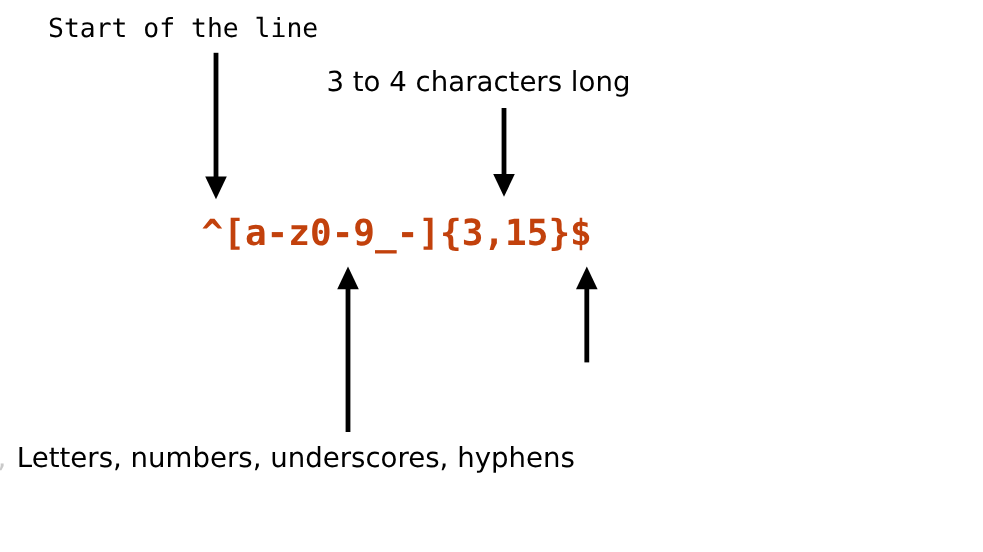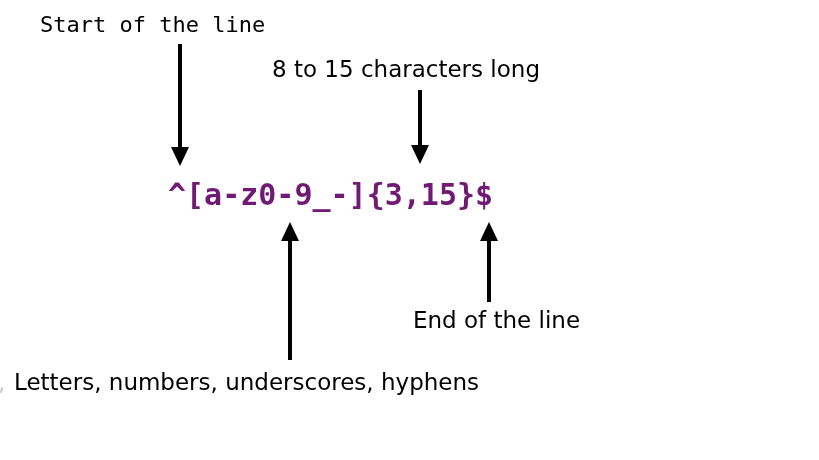--- a/index.html
+++ b/index.html
@@ -27,21 +27,21 @@
   }
   .sans-label {
     font-family: "DejaVu Sans", sans-serif;
     font-size: 23px;
   }
   .regex-expr {
     position: absolute;
     font-family: "DejaVu Sans Mono", monospace;
     font-size: 30px;
     font-weight: bold;
-    color: #701a75;
+    color: #c2410c;
     white-space: pre;
     line-height: 1;
   }
   .arrow {
     position: absolute;
   }
   .arrow svg {
     display: block;
     overflow: visible;
   }
@@ -61,21 +61,21 @@
 
   <div class="label mono-label" style="left:40px; top:14px;">Start of the line</div>
 
   <div class="arrow" style="left:168px; top:44px;">
     <svg width="24" height="124" viewBox="0 0 24 124">
       <rect x="10" y="0" width="4" height="106" fill="#000000"></rect>
       <polygon points="12,122 3,103 21,103" fill="#000000"></polygon>
     </svg>
   </div>
 
-  <div class="label sans-label" style="left:272px; top:58px;">8 to 15 characters long</div>
+  <div class="label sans-label" style="left:272px; top:58px;">3 to 4 characters long</div>
 
   <div class="arrow" style="left:408px; top:90px;">
     <svg width="24" height="76" viewBox="0 0 24 76">
       <rect x="10" y="0" width="4" height="57" fill="#000000"></rect>
       <polygon points="12,74 3,55 21,55" fill="#000000"></polygon>
     </svg>
   </div>
 
   <div class="regex-expr" style="left:168px; top:180px;">^[a-z0-9_-]{3,15}$</div>
 
@@ -86,19 +86,18 @@
     </svg>
   </div>
 
   <div class="arrow" style="left:477px; top:222px;">
     <svg width="24" height="80" viewBox="0 0 24 80">
       <rect x="10" y="16" width="4" height="64" fill="#000000"></rect>
       <polygon points="12,0 3,19 21,19" fill="#000000"></polygon>
     </svg>
   </div>
 
-  <div class="label sans-label" style="left:413px; top:309px;">End of the line</div>
 
   <div class="clip-artifact" style="left:-2px; top:371px;">,</div>
 
   <div class="label sans-label" style="left:14px; top:371px;text-align:right;">Letters, numbers, underscores, hyphens</div>
 
 </div>
 
 </body></html>

